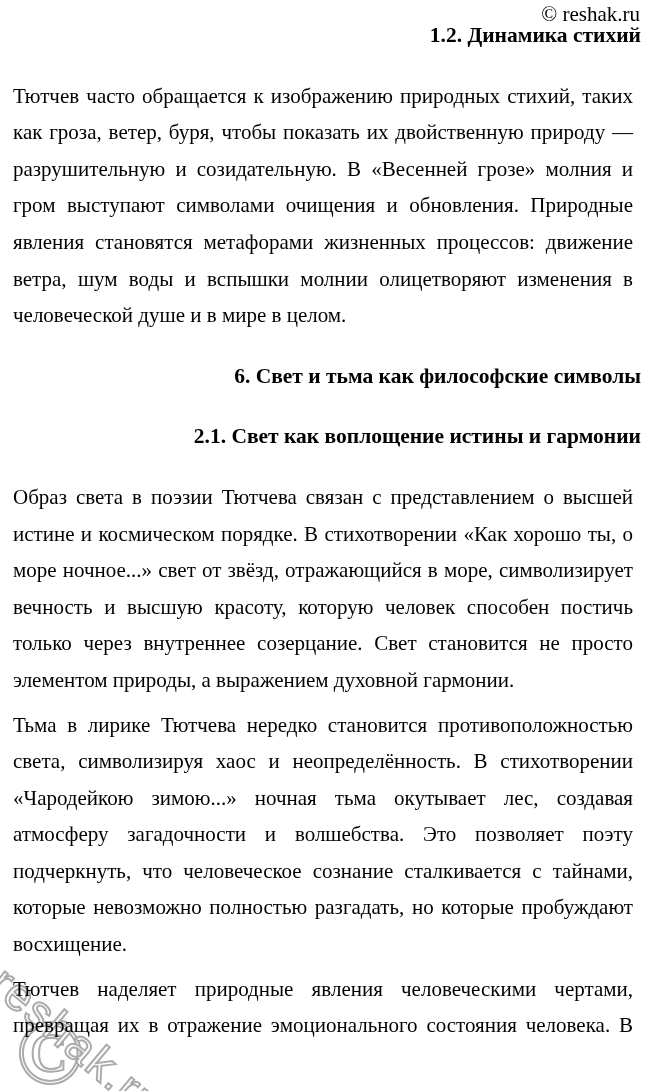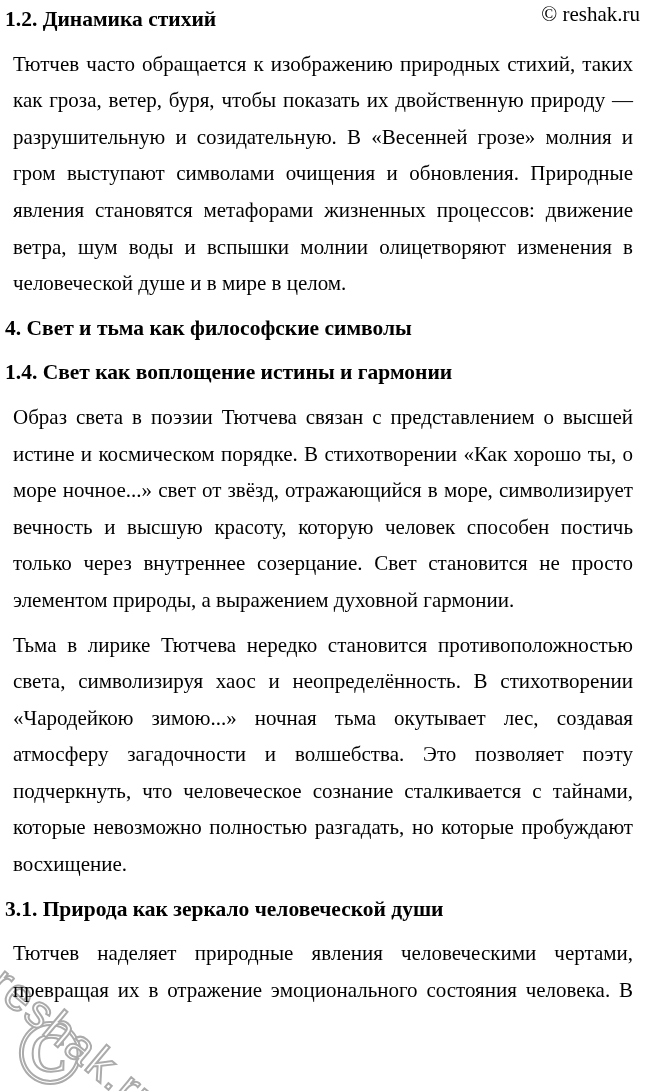--- a/index.html
+++ b/index.html
@@ -72,22 +72,22 @@
     position: relative;
     top: -7px;
     z-index: 1;
     padding: 0 5px;
     font-size: 21px;
     line-height: 36.6px;
   }
   .content h3.heading {
     font-size: 21.5px;
     font-weight: bold;
-    margin: 8px 0;
-    text-align: left;
+    margin: 24px 0;
+    text-align: right;
   }
   .content p.paragraph {
     margin: 8px 8px;
     text-align: justify;
   }
   .content p.paragraph.justify-last {
     text-align-last: justify;
   }
 </style>
 </head>
@@ -98,21 +98,20 @@
   <div class="watermark">
     <span class="wm-copy">©</span>
     <span class="wm-text">reshak.ru</span>
   </div>
 
   <div class="copyright">© reshak.ru</div>
 
   <div class="content">
       <h3 class="heading">1.2. Динамика стихий</h3>
       <p class="paragraph">Тютчев часто обращается к изображению природных стихий, таких как гроза, ветер, буря, чтобы показать их двойственную природу — разрушительную и созидательную. В «Весенней грозе» молния и гром выступают символами очищения и обновления. Природные явления становятся метафорами жизненных процессов: движение ветра, шум воды и вспышки молнии олицетворяют изменения в человеческой душе и в мире в целом.</p>
-      <h3 class="heading">4. Свет и тьма как философские символы</h3>
-      <h3 class="heading">1.4. Свет как воплощение истины и гармонии</h3>
+      <h3 class="heading">6. Свет и тьма как философские символы</h3>
+      <h3 class="heading">2.1. Свет как воплощение истины и гармонии</h3>
       <p class="paragraph">Образ света в поэзии Тютчева связан с представлением о высшей истине и космическом порядке. В стихотворении «Как хорошо ты, о море ночное...» свет от звёзд, отражающийся в море, символизирует вечность и высшую красоту, которую человек способен постичь только через внутреннее созерцание. Свет становится не просто элементом природы, а выражением духовной гармонии.</p>
       <p class="paragraph">Тьма в лирике Тютчева нередко становится противоположностью света, символизируя хаос и неопределённость. В стихотворении «Чародейкою зимою...» ночная тьма окутывает лес, создавая атмосферу загадочности и волшебства. Это позволяет поэту подчеркнуть, что человеческое сознание сталкивается с тайнами, которые невозможно полностью разгадать, но которые пробуждают восхищение.</p>
-      <h3 class="heading">3.1. Природа как зеркало человеческой души</h3>
       <p class="paragraph justify-last">Тютчев наделяет природные явления человеческими чертами, превращая их в отражение эмоционального состояния человека. В</p>
     </div>
 
 </div>
 
 </body></html>

